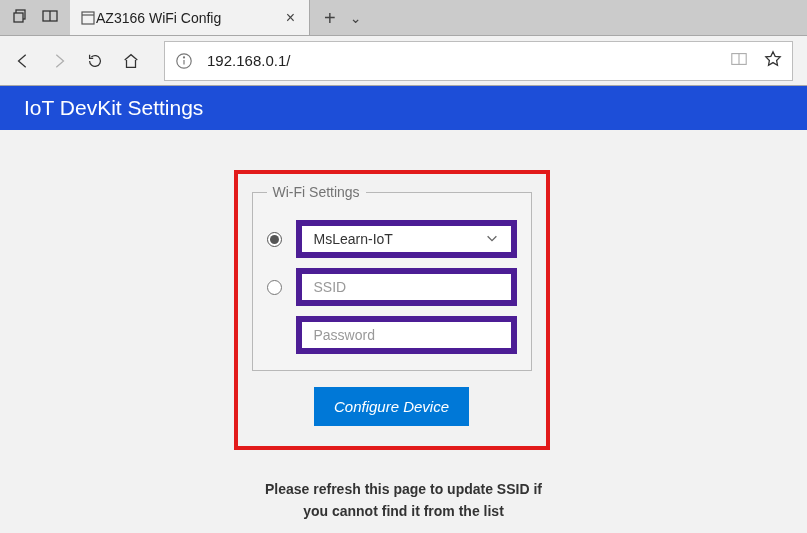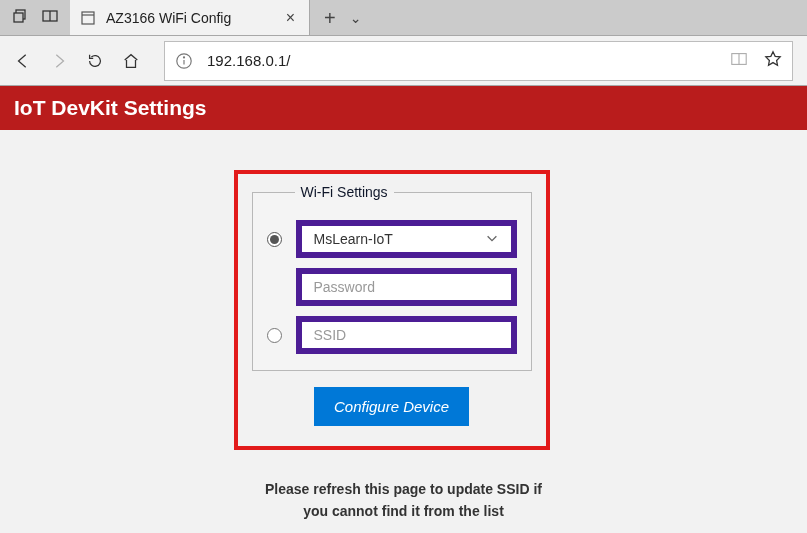--- a/index.html
+++ b/index.html
@@ -25,21 +25,20 @@
     gap: 14px;
     padding: 0 12px;
     color: #333;
   }
   .tab-bar .win-icons svg { width: 16px; height: 16px; }
   .tab {
     display: flex;
     align-items: center;
     background: #f2f2f2;
     padding: 0 10px;
-    gap: 10px;
     border-right: 1px solid #a8a8a8;
     min-width: 240px;
     font-size: 14px;
     color: #222;
   }
   .tab svg.page-icon { width: 16px; height: 16px; }
   .tab .tab-title { flex: 1; }
   .tab .close { font-size: 16px; color: #444; padding: 0 4px; }
   .tab-bar .tab-actions {
     display: flex;
@@ -72,46 +71,45 @@
     padding: 0 10px;
     gap: 14px;
   }
   .address-bar .info-icon { width: 18px; height: 18px; color: #777; }
   .address-bar .url { flex: 1; font-size: 15px; color: #222; }
   .address-bar .right-icons { display:flex; align-items:center; gap: 16px; }
   .address-bar .right-icons svg { width: 18px; height: 18px; color: #555; }
 
   
   .header-bar {
-    background: #b91c1c;
+    background: #1d4ed8;
     color: #fff;
-    padding: 10px 14px;
+    padding: 10px 24px;
     font-size: 21px;
-    font-weight: 700;
+    font-weight: 400;
   }
   .content-area {
     display: flex;
     justify-content: center;
     padding: 40px 0 0 0;
   }
   .highlight-box {
     border: 4px solid #e21b1b;
     padding: 10px 14px 20px 14px;
     width: 316px;
   }
   fieldset.wifi {
     border: 1px solid #b8b8b8;
     padding: 14px 14px 16px 14px;
     background: #f4f4f4;
   }
   fieldset.wifi legend {
     font-size: 14px;
-    color: #0f172a;
+    color: #737373;
     padding: 0 6px;
-    margin-left: 28px;
   }
   .row {
     display: flex;
     align-items: center;
     gap: 14px;
     margin-top: 10px;
   }
   .row:first-of-type { margin-top: 6px; }
   .row input[type=radio] {
     width: 15px; height: 15px;
@@ -244,29 +242,29 @@
           <input type="radio" name="ssidmode" checked="" style="">
           <div class="select-wrap">
             <span class="selected">MsLearn-IoT</span>
             <span class="chev">
               <svg width="14" height="14" viewBox="0 0 16 16" fill="none" stroke="#666" stroke-width="1.5">
                   <path d="M3 6l5 5 5-5"></path>
                 </svg>
             </span>
           </div>
         </div>
-        <div class="row password">
-          <div class="text-input">
-            <span class="ph">Password</span>
-          </div>
-        </div>
         <div class="row">
           <input type="radio" name="ssidmode" style="">
           <div class="text-input">
             <span class="ph">SSID</span>
+          </div>
+        </div>
+        <div class="row password">
+          <div class="text-input">
+            <span class="ph">Password</span>
           </div>
         </div>
       </fieldset>
       <div class="btn-row">
         <button class="configure-btn">Configure Device</button>
       </div>
     </div>
     <div class="hint">Please refresh this page to update SSID if you cannot find it from the list</div>
   </div>
 </div>

